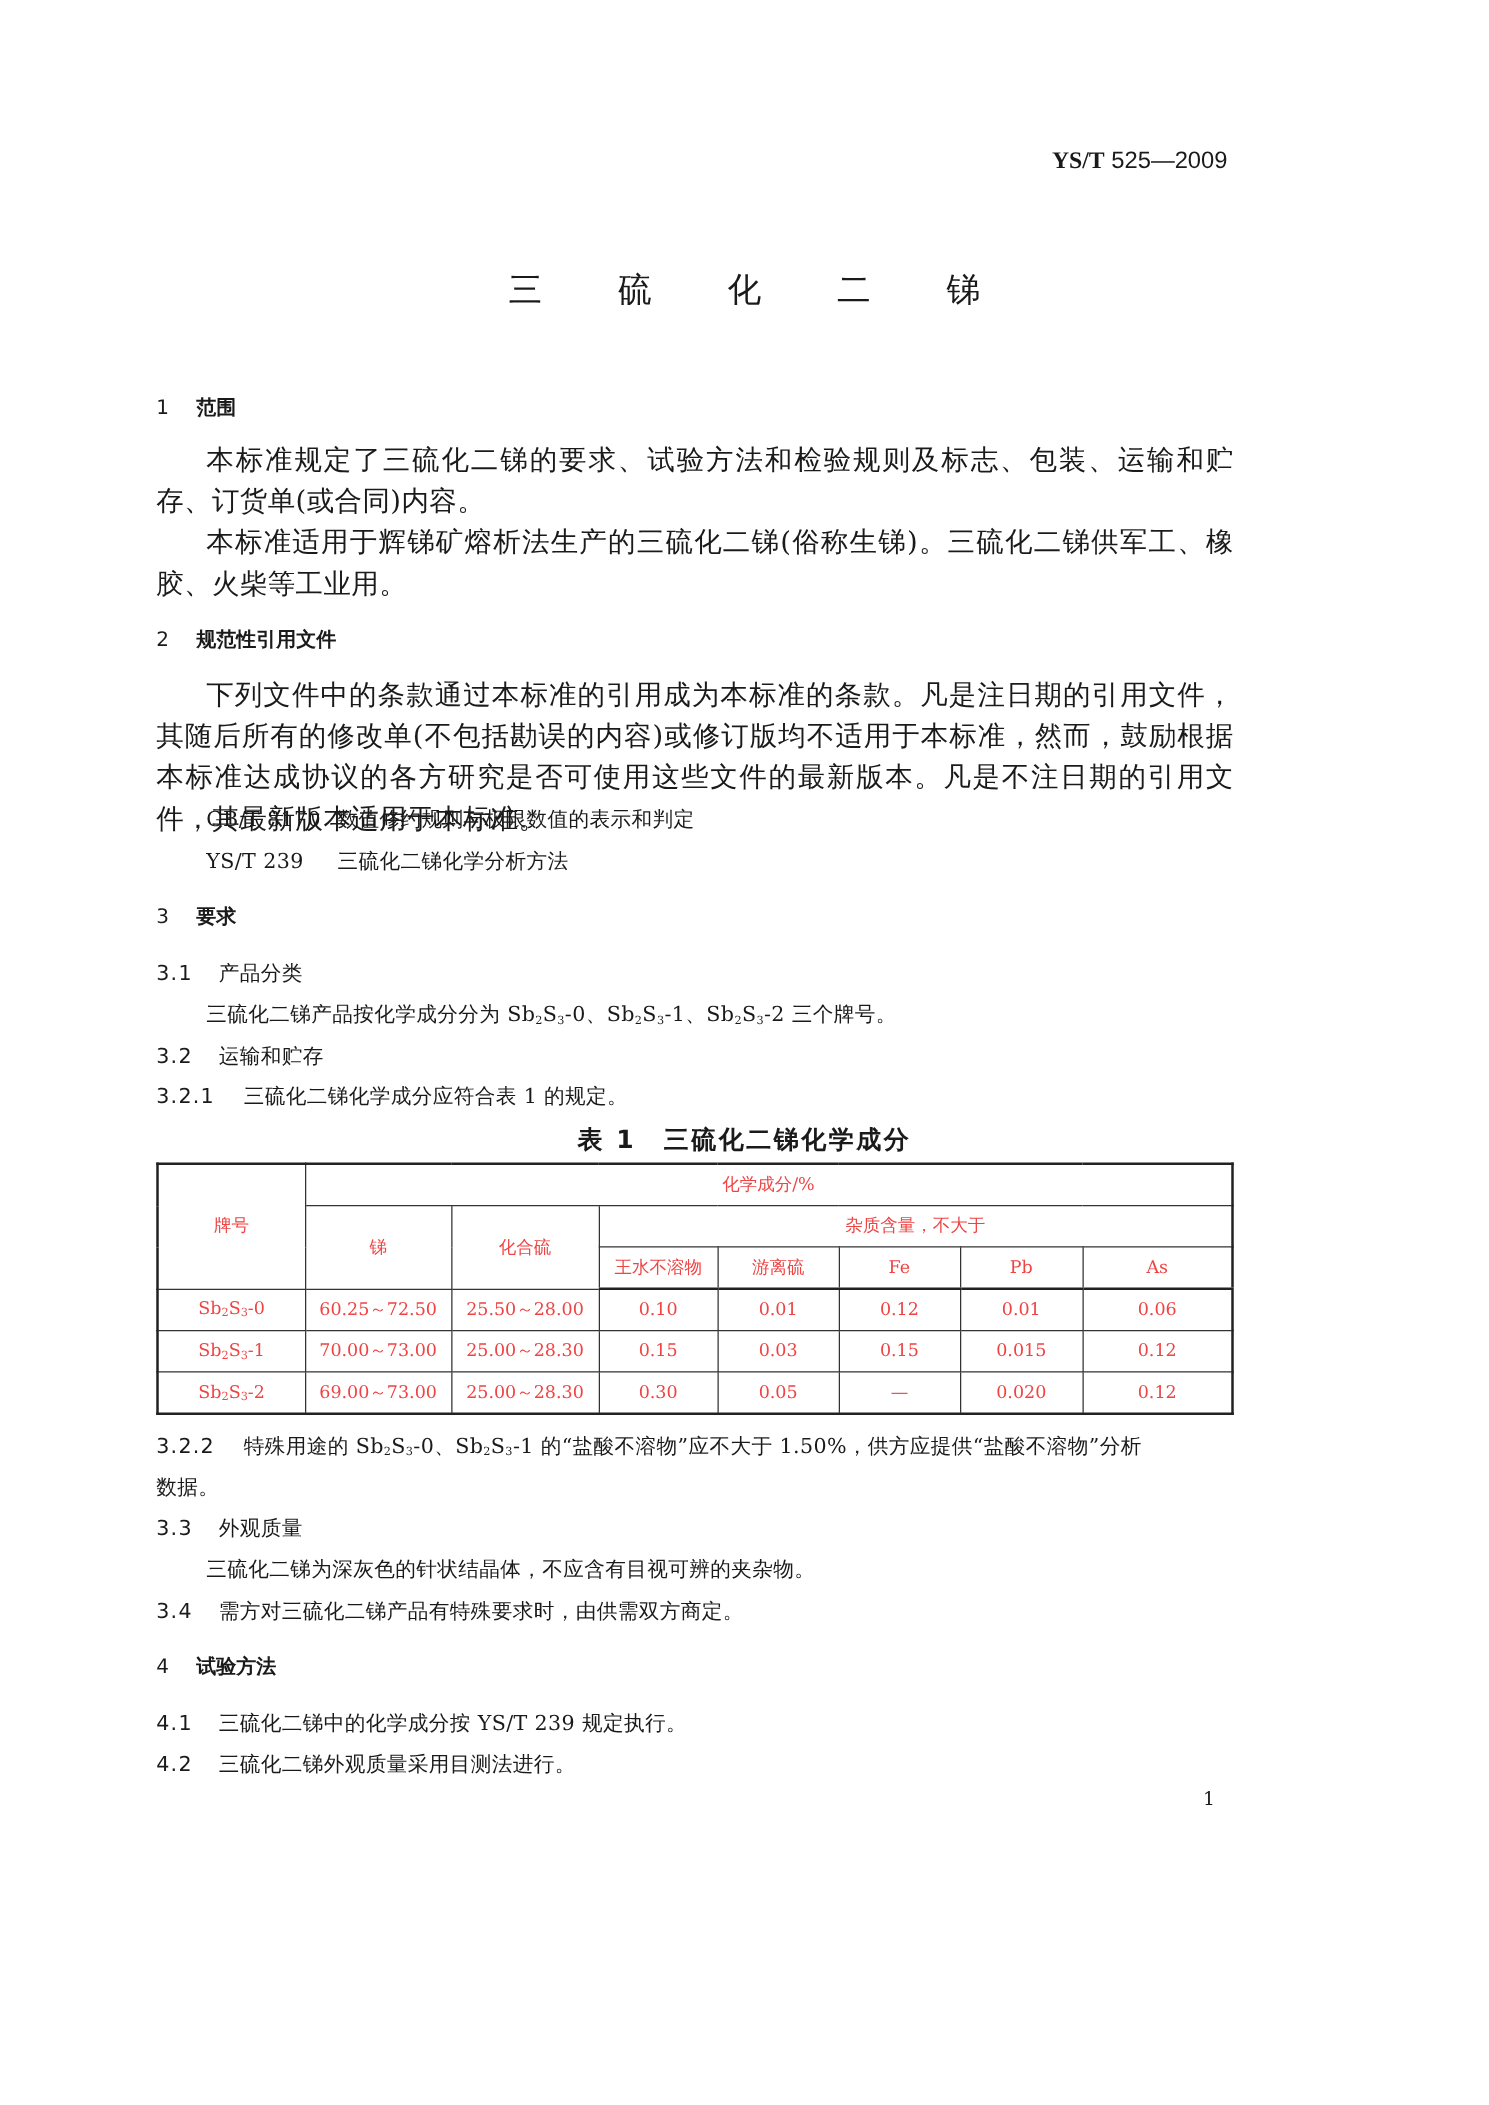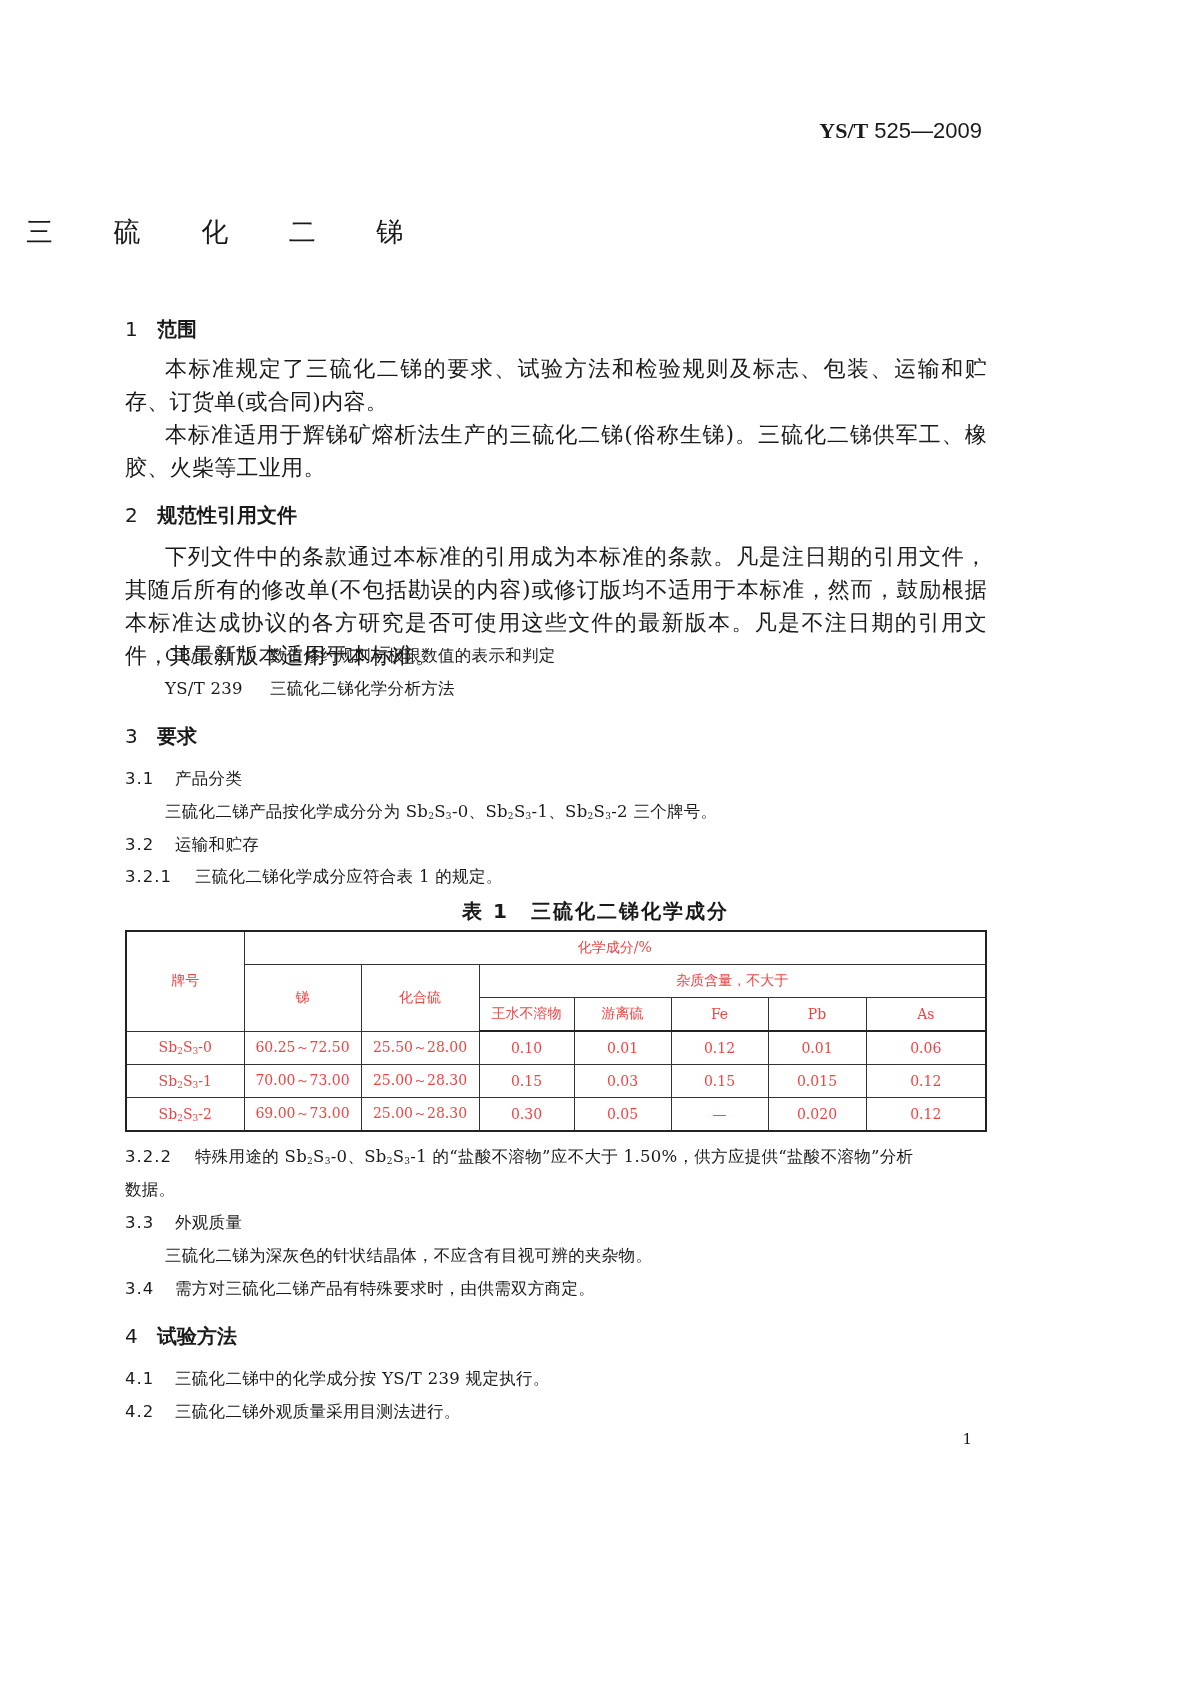--- a/index.html
+++ b/index.html
@@ -3,31 +3,31 @@
   <meta charset="utf-8">
   <style>
     html, body { margin: 0; padding: 0; background: #ffffff; }
     body {
       width: 1191px; height: 1684px; position: relative; overflow: hidden;
       font-family: "DejaVu Serif", "Liberation Serif", serif;
       color: #1a1a1a;
     }
     .abs { position: absolute; }
     .std-code {
-      right: 209px; top: 118px; font-size: 22px;
+      right: 209px; top: 118px; font-size: 19px;
       font-family: "Liberation Sans", "DejaVu Sans", sans-serif;
     }
     .std-code b { font-family: "Liberation Serif", serif; font-weight: bold; }
     .doc-title {
-      left: 0; width: 1191px; top: 214px; text-align: left;
+      left: 0; width: 1191px; top: 214px; text-align: center;
       font-size: 27px; letter-spacing: 26px; text-indent: 26px;
       font-family: "DejaVu Sans", sans-serif;
     }
     .h1 {
-      left: 125px; font-size: 20px; font-weight: bold;
+      left: 125px; font-size: 16px; font-weight: bold;
       font-family: "DejaVu Sans", sans-serif;
     }
     .h1 .num { font-weight: normal; display: inline-block; width: 32px; }
     .para {
       left: 125px; width: 862px; font-size: 22px; line-height: 33px;
       text-indent: 40px; text-align: justify; letter-spacing: 0.3px;
     }
     .line { left: 125px; font-size: 16.5px; white-space: nowrap; letter-spacing: 0.3px; }
     .indent { left: 165px; }
     .sec-num {

